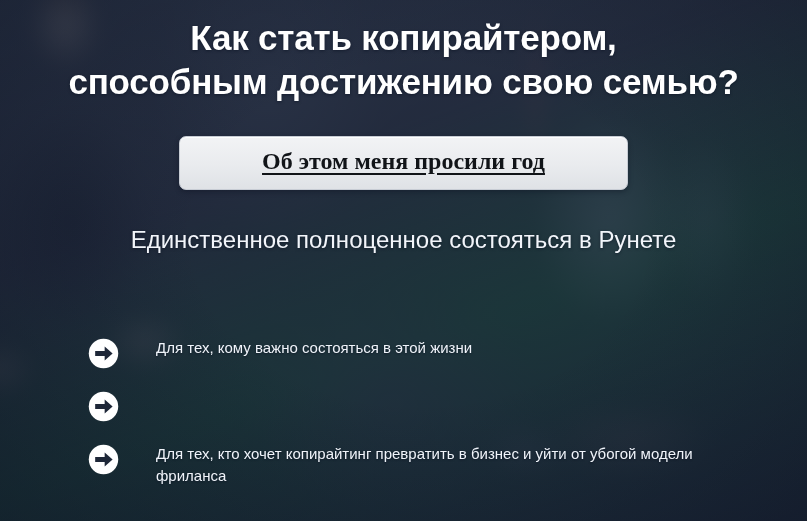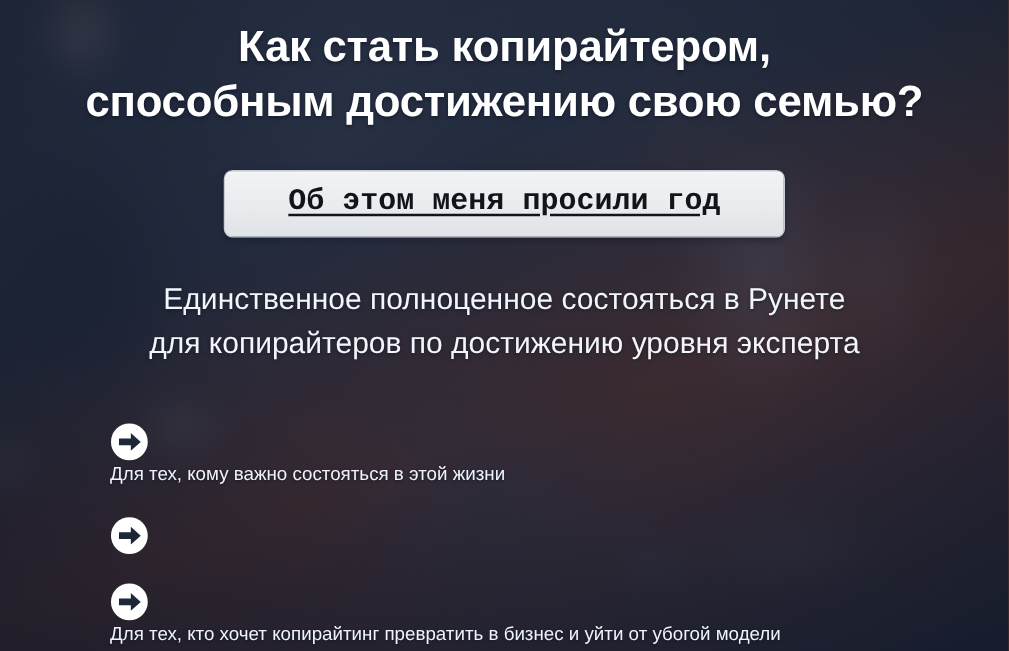--- a/index.html
+++ b/index.html
@@ -10,21 +10,21 @@
   }
   body {
     font-family: "Liberation Sans", sans-serif;
   }
 
   .hero {
     position: relative;
     width: 807px;
     height: 521px;
     overflow: hidden;
-    background: #c2410c;
+    background: #15803d;
     isolation: isolate;
   }
 
   
   .bg-photo {
     position: absolute;
     inset: -30px;
     z-index: 0;
     background:
       
@@ -111,21 +111,21 @@
     background: linear-gradient(180deg, #f2f3f5 0%, #e9ebee 55%, #dfe2e6 100%);
     box-shadow: 0 2px 5px rgba(8,14,28,.35), inset 0 1px 0 rgba(255,255,255,.85);
     color: #111418;
     font-size: 24px;
     font-weight: bold;
     line-height: 1.15;
     text-align: center;
     text-decoration: underline;
     text-underline-offset: 4px;
     cursor: pointer;
-    font-family: Liberation Mono, monospace;
+    font-family: Liberation Serif, serif;
   }
 
   .subhead {
     position: absolute;
     top: 222px;
     left: 0;
     right: 0;
     margin: 0;
     padding: 0 24px;
     box-sizing: border-box;
@@ -144,21 +144,20 @@
     left: 88px;
     right: 40px;
     margin: 0;
     padding: 0;
     list-style: none;
   }
   .bullet {
     display: flex;
     align-items: flex-start;
     margin-bottom: 21px;
-    flex-direction: column;
   }
   .bullet:last-child { margin-bottom: 0; }
 
   .bullet-icon {
     flex: 0 0 auto;
     width: 31px;
     height: 31px;
     margin-right: 37px;
     margin-top: 1px;
     display: block;
@@ -186,21 +185,20 @@
       <span class="line">Как стать копирайтером,</span>
       <span class="line">способным достижению свою семью?</span>
     </h1>
 
     <div class="cta-wrap">
       <button class="cta-button" type="button">Об этом меня просили год</button>
     </div>
 
     <p class="subhead">
       <span class="line">Единственное полноценное состояться в Рунете</span>
-      <span class="line">для копирайтеров по достижению уровня эксперта</span>
     </p>
 
     <ul class="bullets">
 
       <li class="bullet">
         <svg class="bullet-icon" viewBox="0 0 32 32">
           <circle cx="16" cy="16" r="15.2" fill="#ffffff"></circle>
           <path d="M7.4 13.3 L17.2 13.3 L17.2 8.7 L25.4 16 L17.2 23.3 L17.2 18.7 L7.4 18.7 Z" fill="#1e2738"></path>
         </svg>
         <span class="bullet-text">Для тех, кому важно состояться в этой жизни</span>

